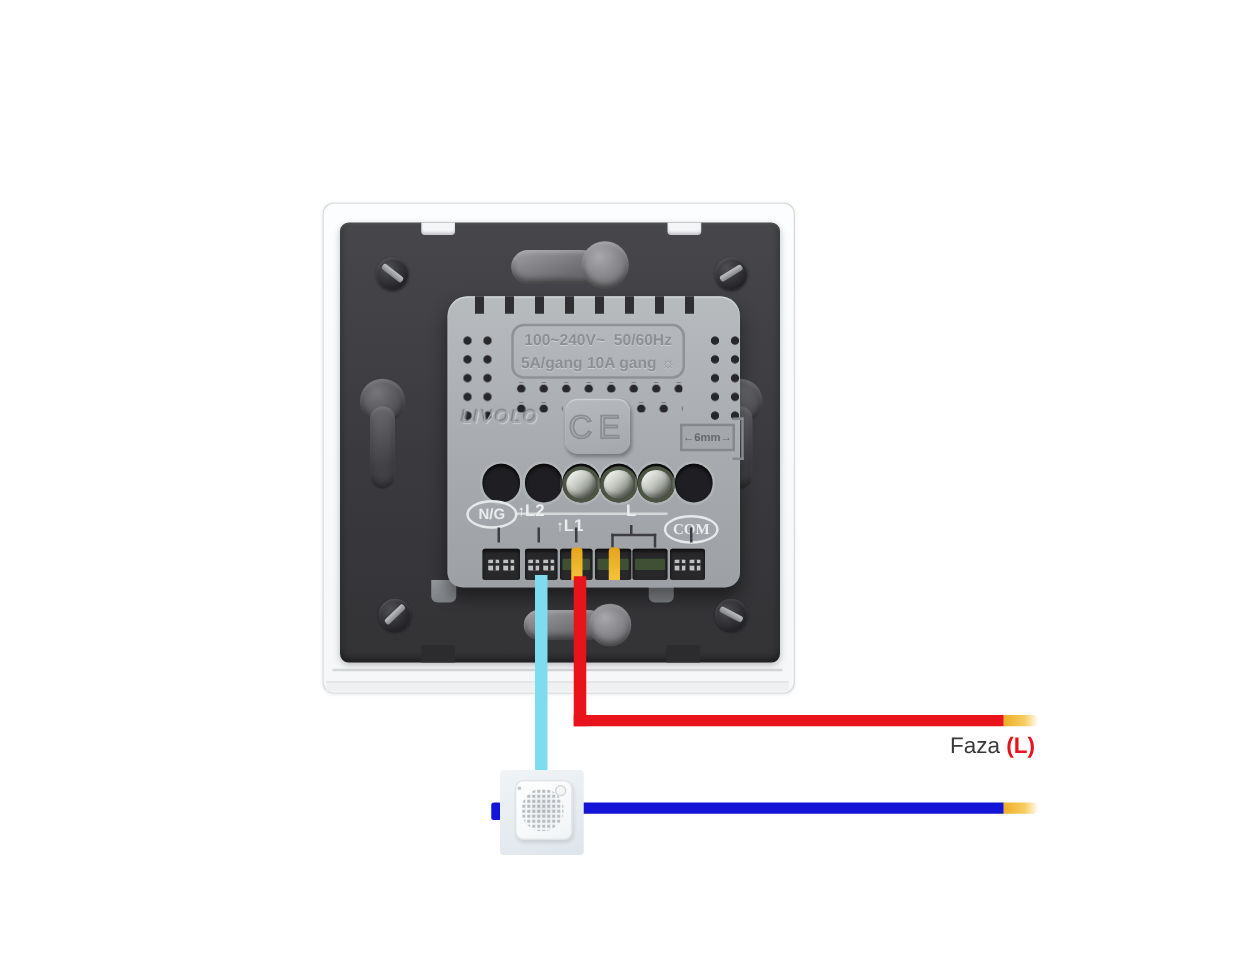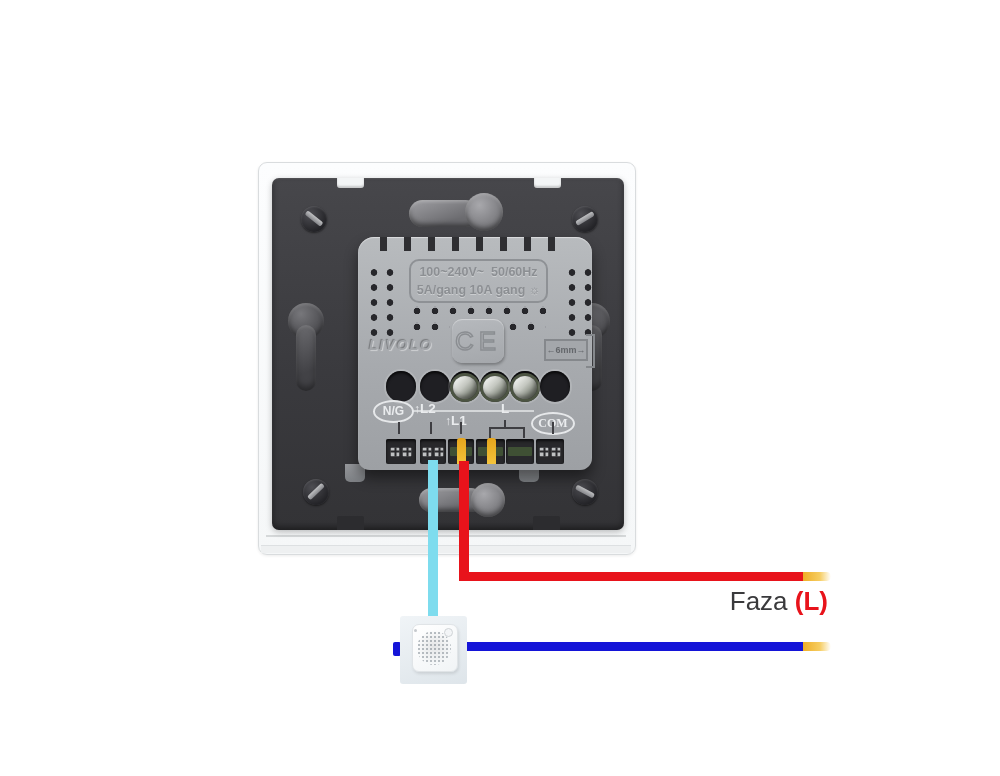--- a/index.html
+++ b/index.html
@@ -73,21 +73,21 @@
   .dots-r{left:202px;top:25px;width:32px;height:76px;}
   .dotrow{height:8px;background-image:radial-gradient(circle,#27272b 3px,rgba(0,0,0,0) 3.6px);
           background-size:18px 8px;background-position:2px 1px;}
   .dr1{left:48px;top:69px;width:140px;}
   .dr2a{left:48px;top:85px;width:44px;}
   .dr2b{left:144px;top:85px;width:44px;}
 
   .spec{left:51px;top:22px;width:135px;height:38px;border:2px solid #8e9195;border-radius:10px;
         text-align:center;color:#8c8f93;font-weight:700;font-size:12.5px;line-height:1.45;
         padding-top:2px;text-shadow:0 1px 0 rgba(255,255,255,.35);}
-  .brand{left:11px;top:100px;font-size:14px;font-style:italic;font-weight:700;letter-spacing:2px;
+  .brand{left:11px;top:88px;font-size:14px;font-style:italic;font-weight:400;letter-spacing:2px;
          color:#a3a6aa;text-shadow:-1px -1px 1px rgba(0,0,0,.30),1px 1px 1px rgba(255,255,255,.45);}
   .ce{left:94px;top:82px;width:52px;height:44px;border-radius:10px;
       background:linear-gradient(170deg,#b6b9bd,#a4a7ab);
       box-shadow:1px 2px 3px rgba(0,0,0,.28),inset 0 1px 1px rgba(255,255,255,.4);
       text-align:center;line-height:44px;font-size:26px;letter-spacing:5px;
       color:rgba(0,0,0,0);-webkit-text-stroke:1.4px #8a8d91;}
   .gauge{left:186px;top:102px;width:40px;height:18px;border:2px solid #85888c;
          background:#a4a7ab;text-align:center;line-height:18px;
          font-size:9px;font-weight:700;color:#64676b;}
   .gauge-brk{left:228px;top:97px;width:7px;height:30px;border:2px solid #85888c;border-left:none;}
@@ -150,21 +150,21 @@
             border:1px solid #e0e4e7;box-shadow:1px 2px 3px rgba(0,0,0,.10);}
   .lamp-grille{left:417px;top:631px;width:34px;height:34px;border-radius:50%;z-index:9;
             background-image:radial-gradient(circle at 50% 45%,rgba(0,0,0,.08),rgba(0,0,0,0) 70%),
                              radial-gradient(circle,#b9bfc4 1.1px,rgba(0,0,0,0) 1.5px);
             background-size:100% 100%,4px 4px;}
   .lamp-ind{left:444px;top:628px;width:7px;height:7px;border-radius:50%;z-index:9;
             background:#f3f5f7;border:1px solid #cfd3d6;}
   .lamp-dot{left:414px;top:629px;width:3px;height:3px;border-radius:50%;background:#c6cace;z-index:9;}
 
   
-  .wname{left:560px;width:268px;text-align:right;font-size:26px;color:#3a3a3c;z-index:7;white-space:nowrap;}
+  .wname{left:560px;width:268px;text-align:right;font-size:18px;color:#3a3a3c;z-index:7;white-space:nowrap;}
   .wname .code{font-weight:700;}
   .faza{top:586px;} .faza .code{color:#e8131b;}
   .nul{top:656px;} .nul .code{color:#1414d8;}
 </style>
 </head>
 <body>
 
 <div id="canvas">
 
 

